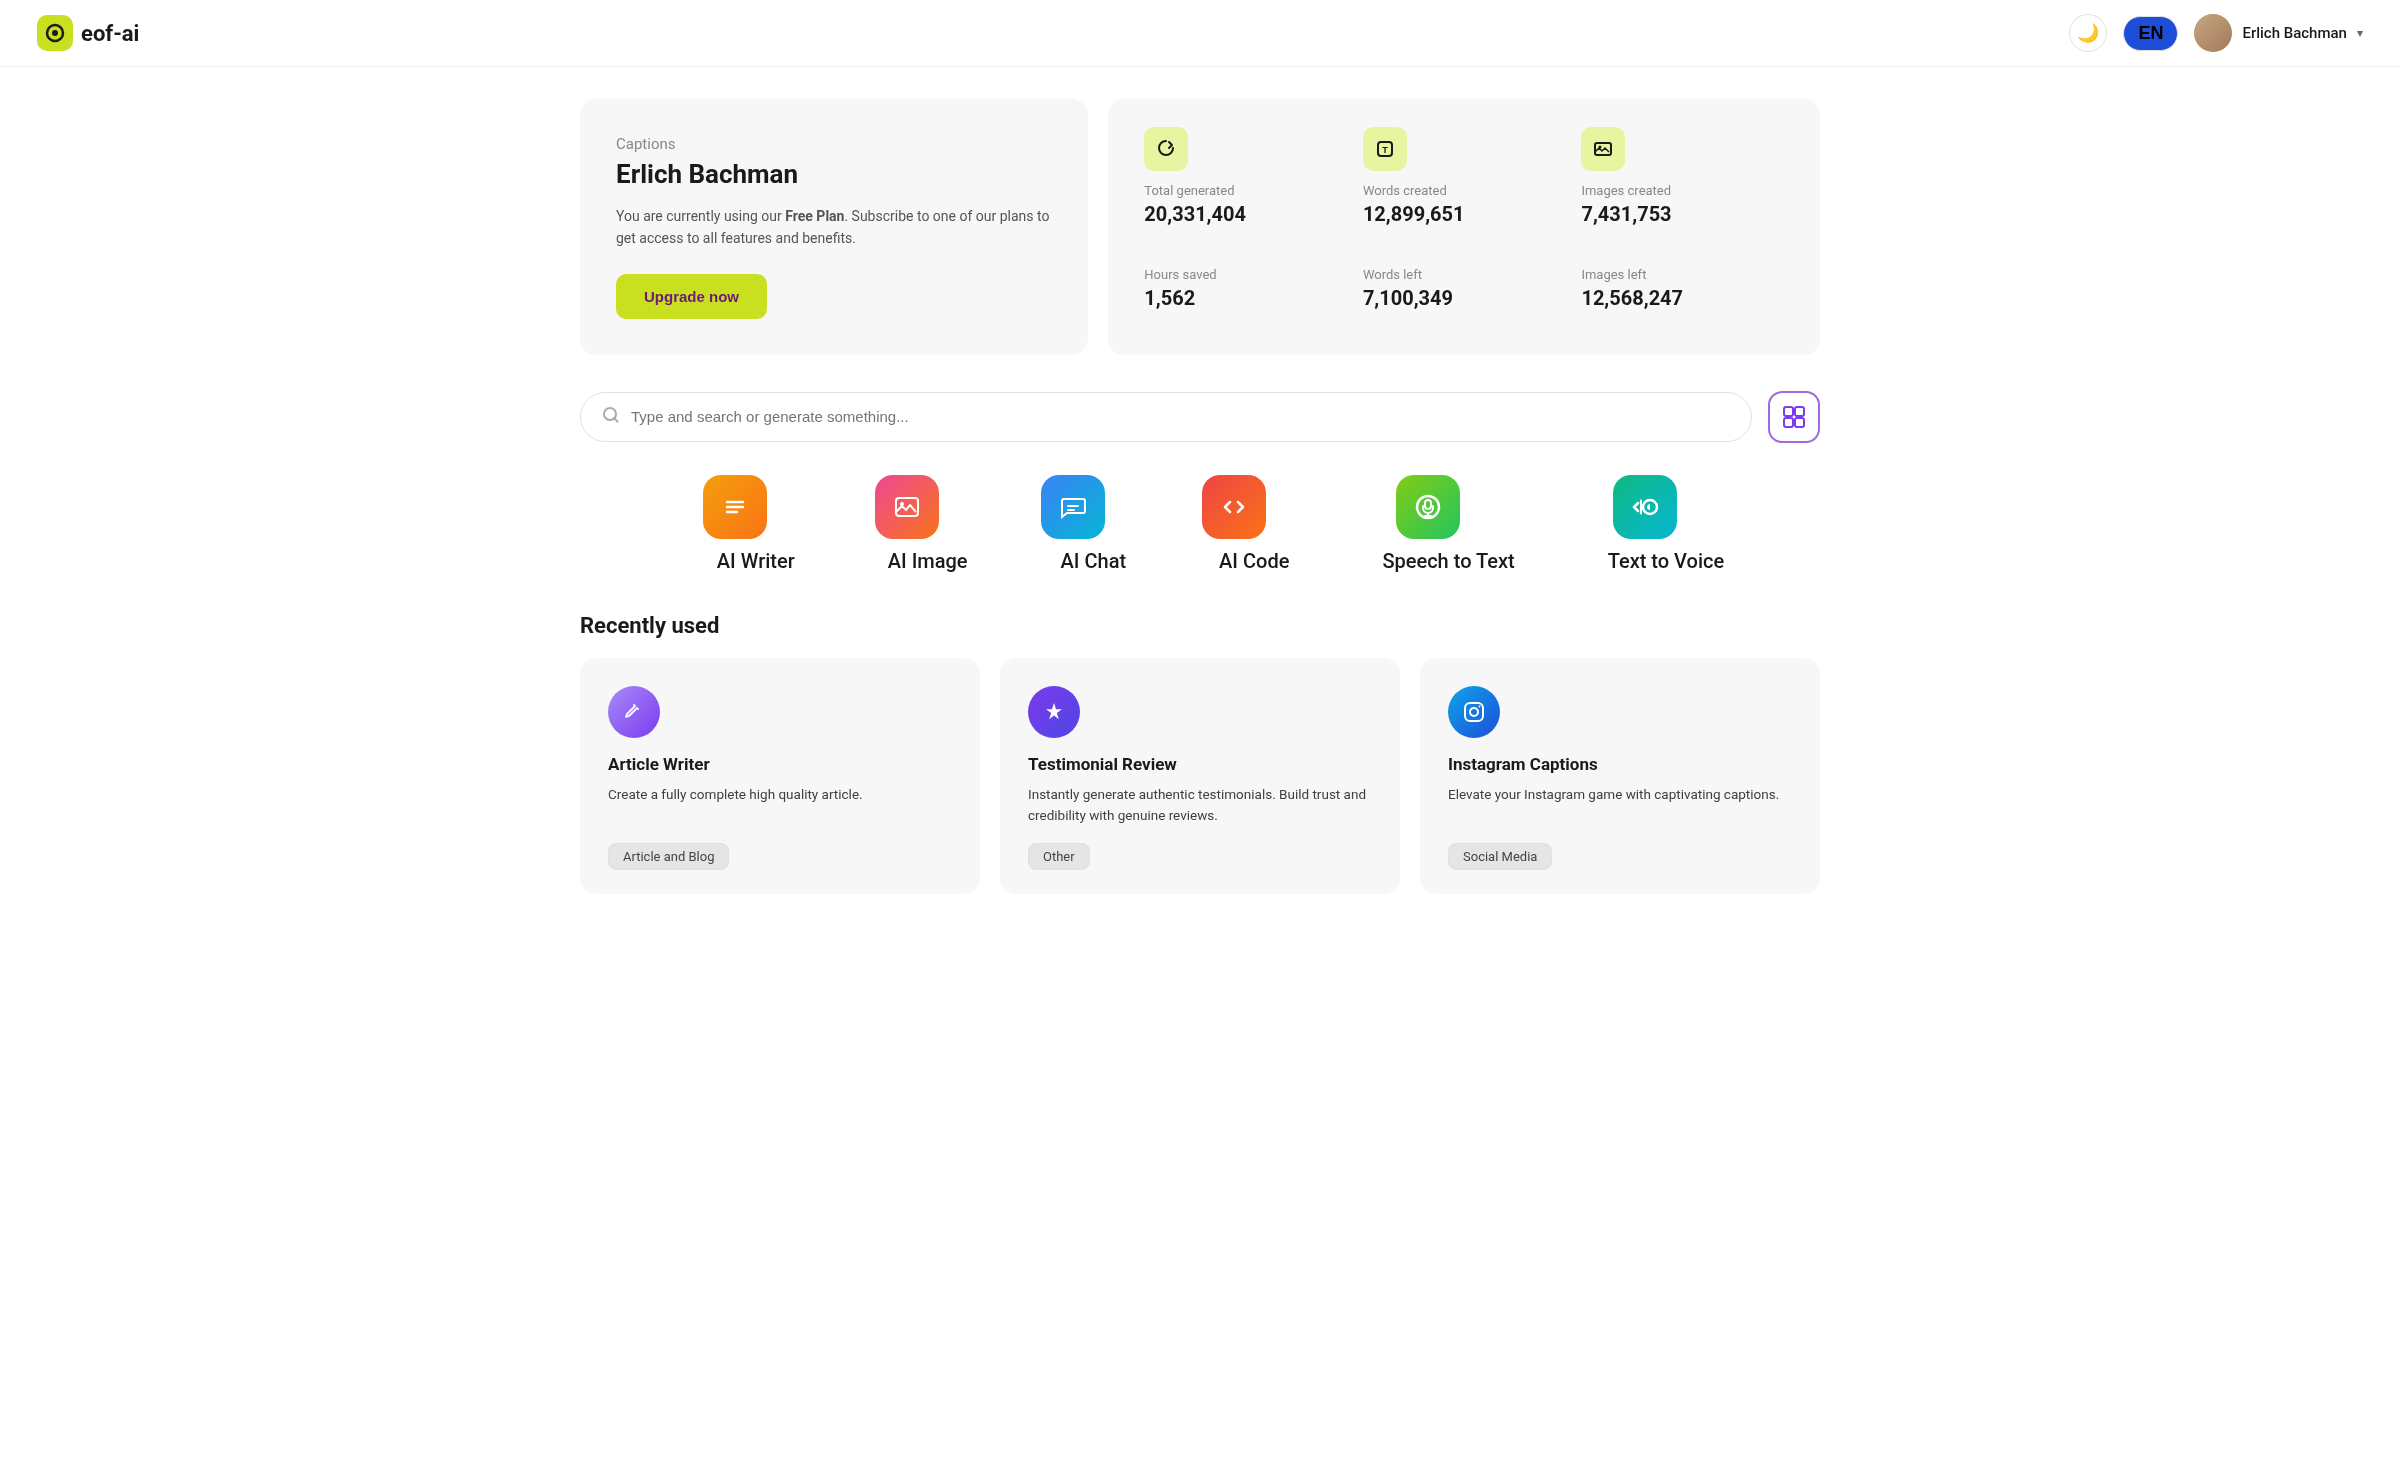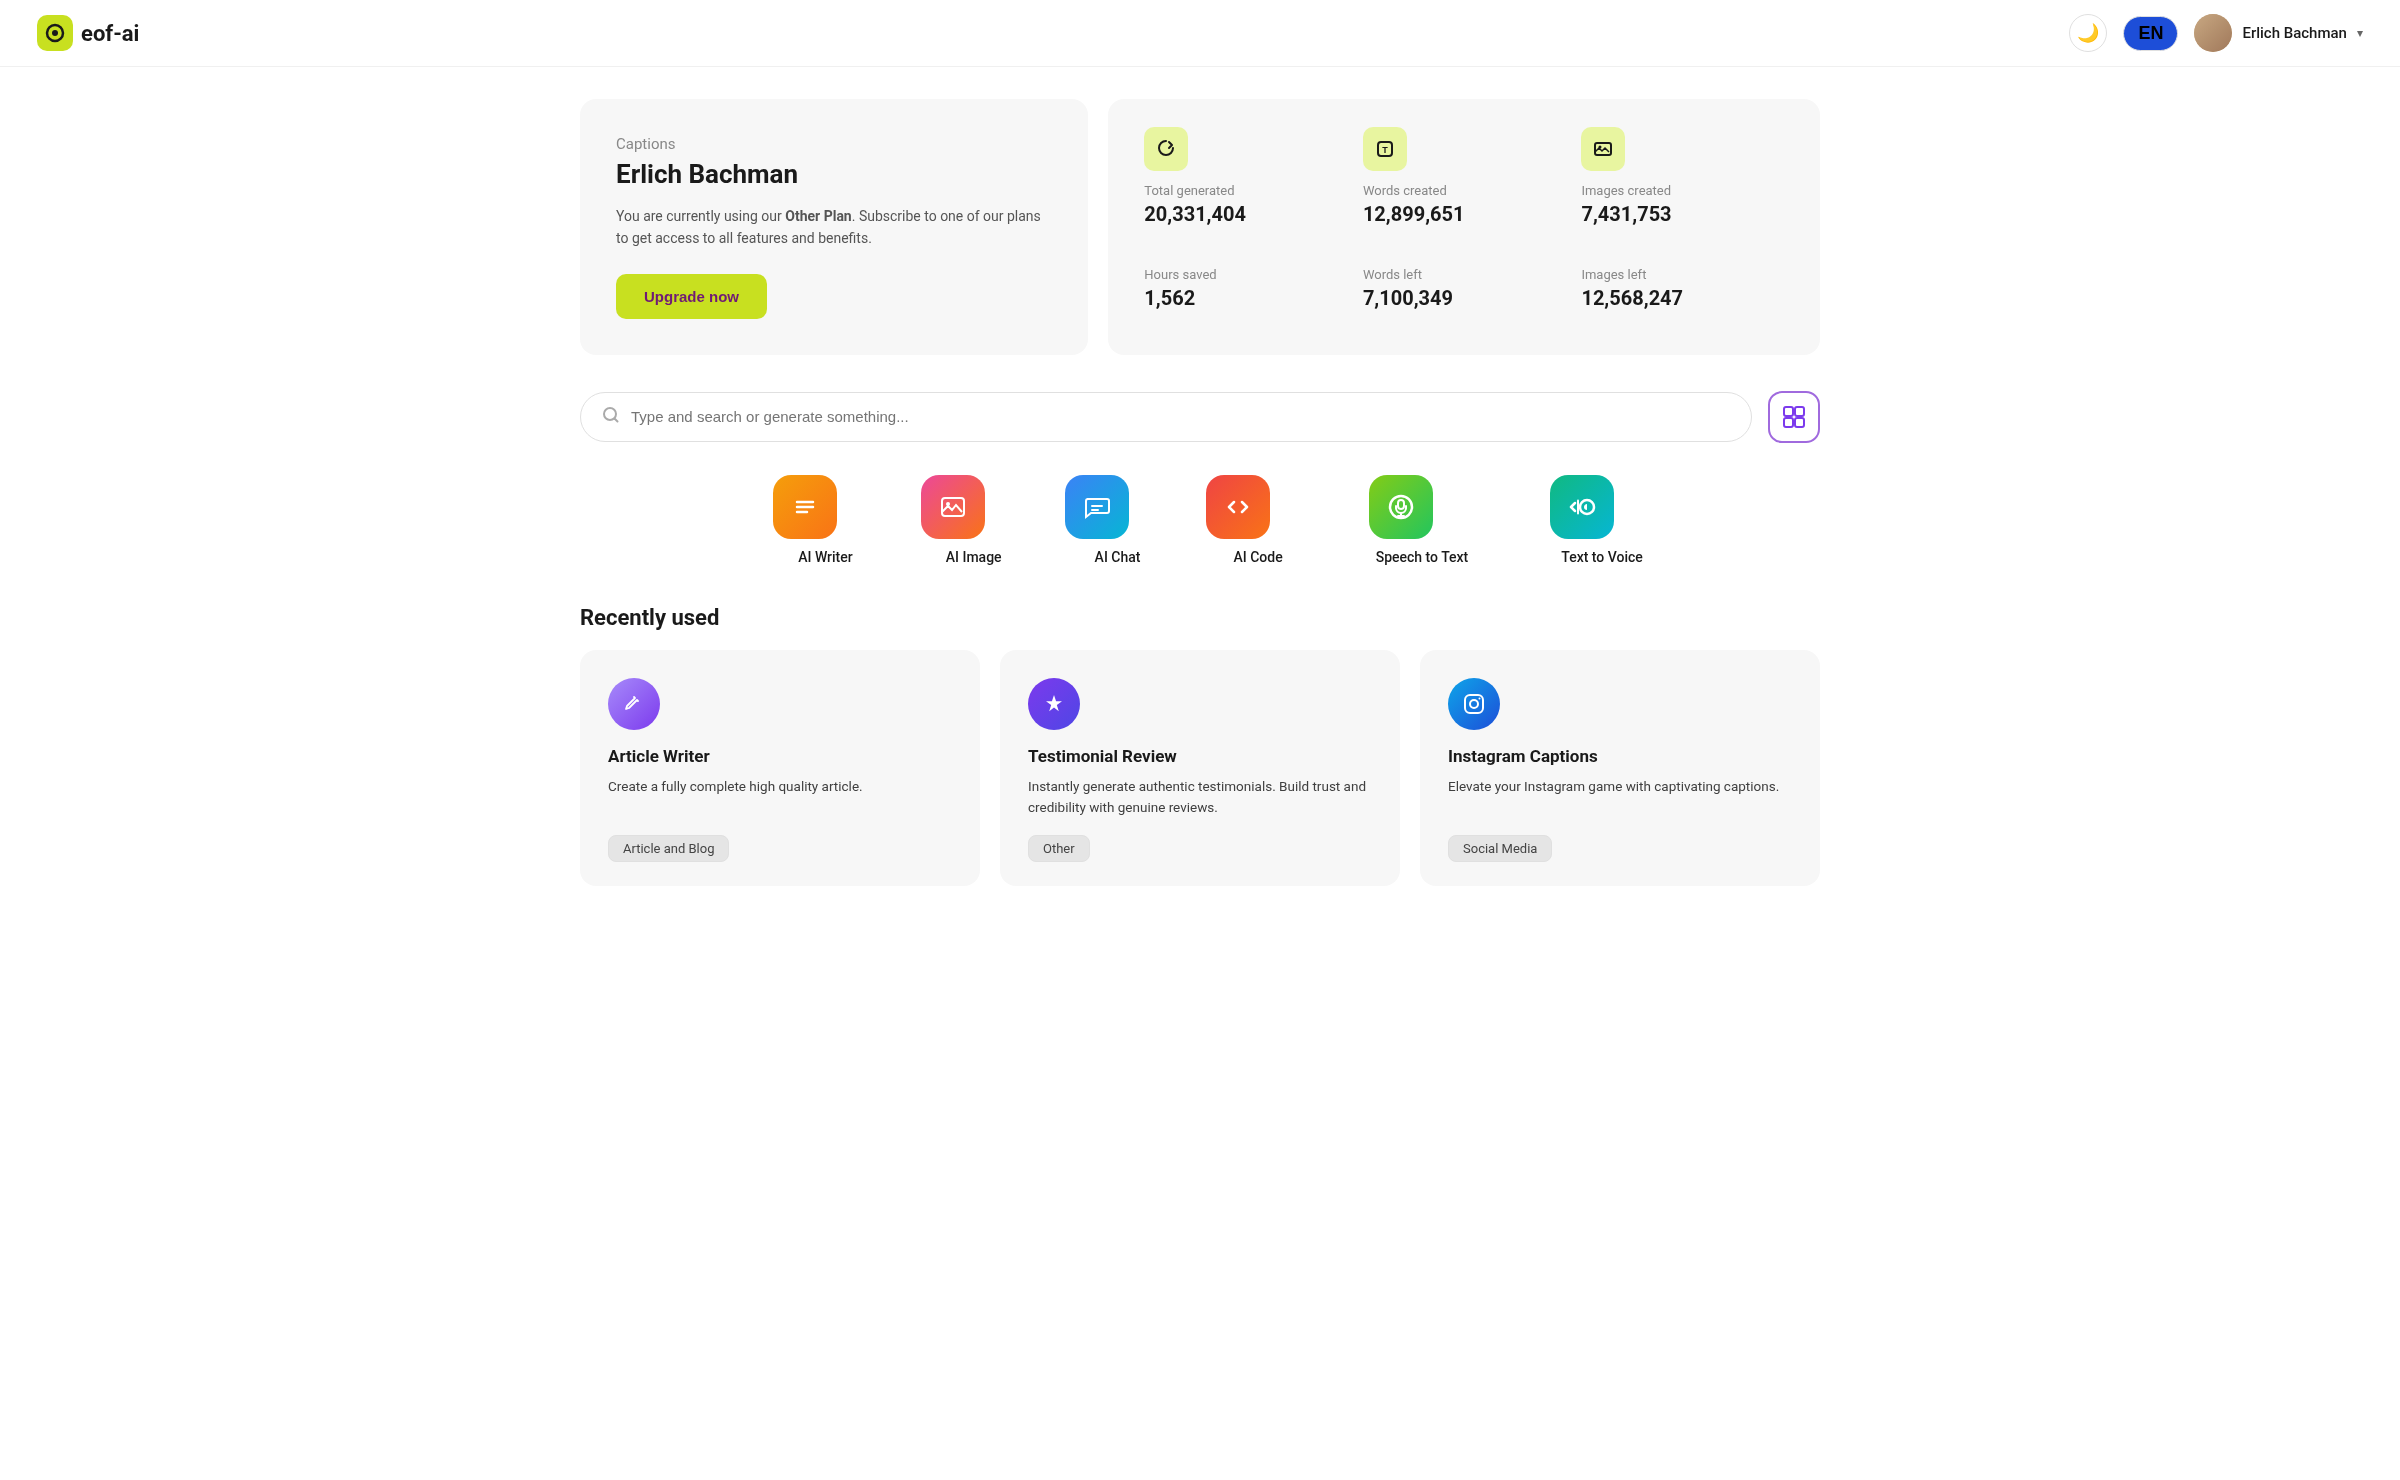--- a/index.html
+++ b/index.html
@@ -235,21 +235,21 @@
     .tool-icon {
       width: 64px;
       height: 64px;
       border-radius: 18px;
       display: flex;
       align-items: center;
       justify-content: center;
       font-size: 28px;
     }
     .tool-label {
-      font-size: 14px;
+      font-size: 20px;
       font-weight: 500;
       color: #1a1a1a;
       margin-left: 41px;
     }
     .tool-writer { background: linear-gradient(135deg, #f59e0b, #f97316); }
     .tool-image { background: linear-gradient(135deg, #ec4899, #f97316); }
     .tool-chat { background: linear-gradient(135deg, #3b82f6, #06b6d4); }
     .tool-code { background: linear-gradient(135deg, #ef4444, #f97316); }
     .tool-speech { background: linear-gradient(135deg, #84cc16, #22c55e); }
     .tool-voice { background: linear-gradient(135deg, #10b981, #06b6d4); }
@@ -336,21 +336,21 @@
 </header>
 
 <main class="main">
 
   <div class="top-row">
 
     <div class="welcome-card">
       <div class="welcome-label">Captions</div>
       <div class="welcome-name">Erlich Bachman</div>
       <div class="welcome-desc">
-        <span>You are currently using our </span><strong>Other Plan</strong><span>. Subscribe to one of our plans to get access to all features and benefits.</span>
+        <span>You are currently using our </span><strong>Free Plan</strong><span>. Subscribe to one of our plans to get access to all features and benefits.</span>
       </div>
       <button class="upgrade-btn">Upgrade now</button>
     </div>
 
     <div class="stats-card">
 
       <div class="stat-item">
         <div class="stat-icon-wrap">
           <svg width="22" height="22" viewBox="0 0 22 22" fill="none">
               <path d="M11 3C7.13 3 4 6.13 4 10s3.13 7 7 7 7-3.13 7-7" stroke="#1a1a1a" stroke-width="2" stroke-linecap="round"></path>

